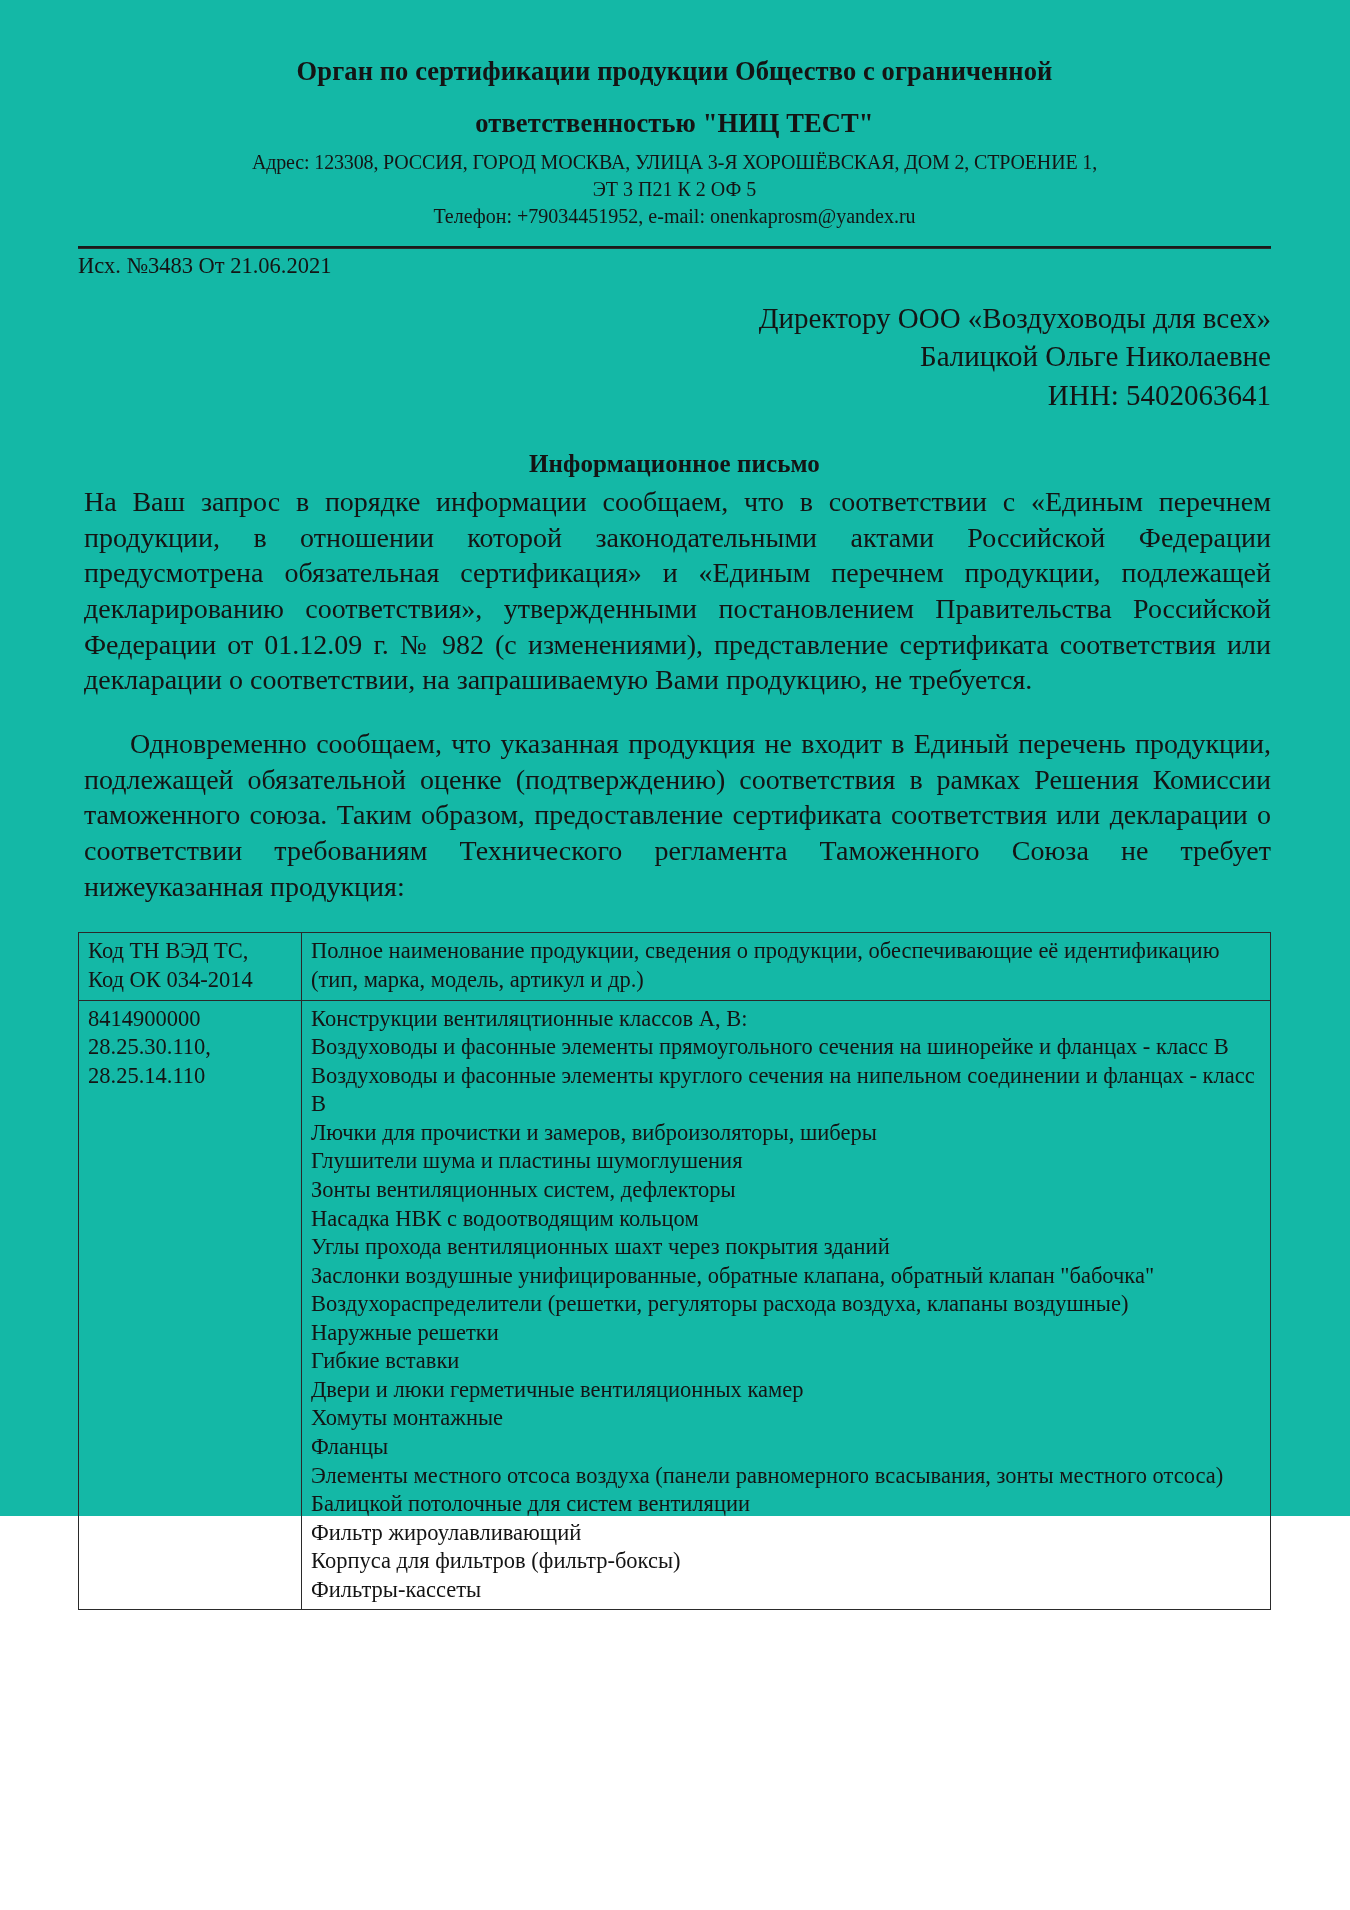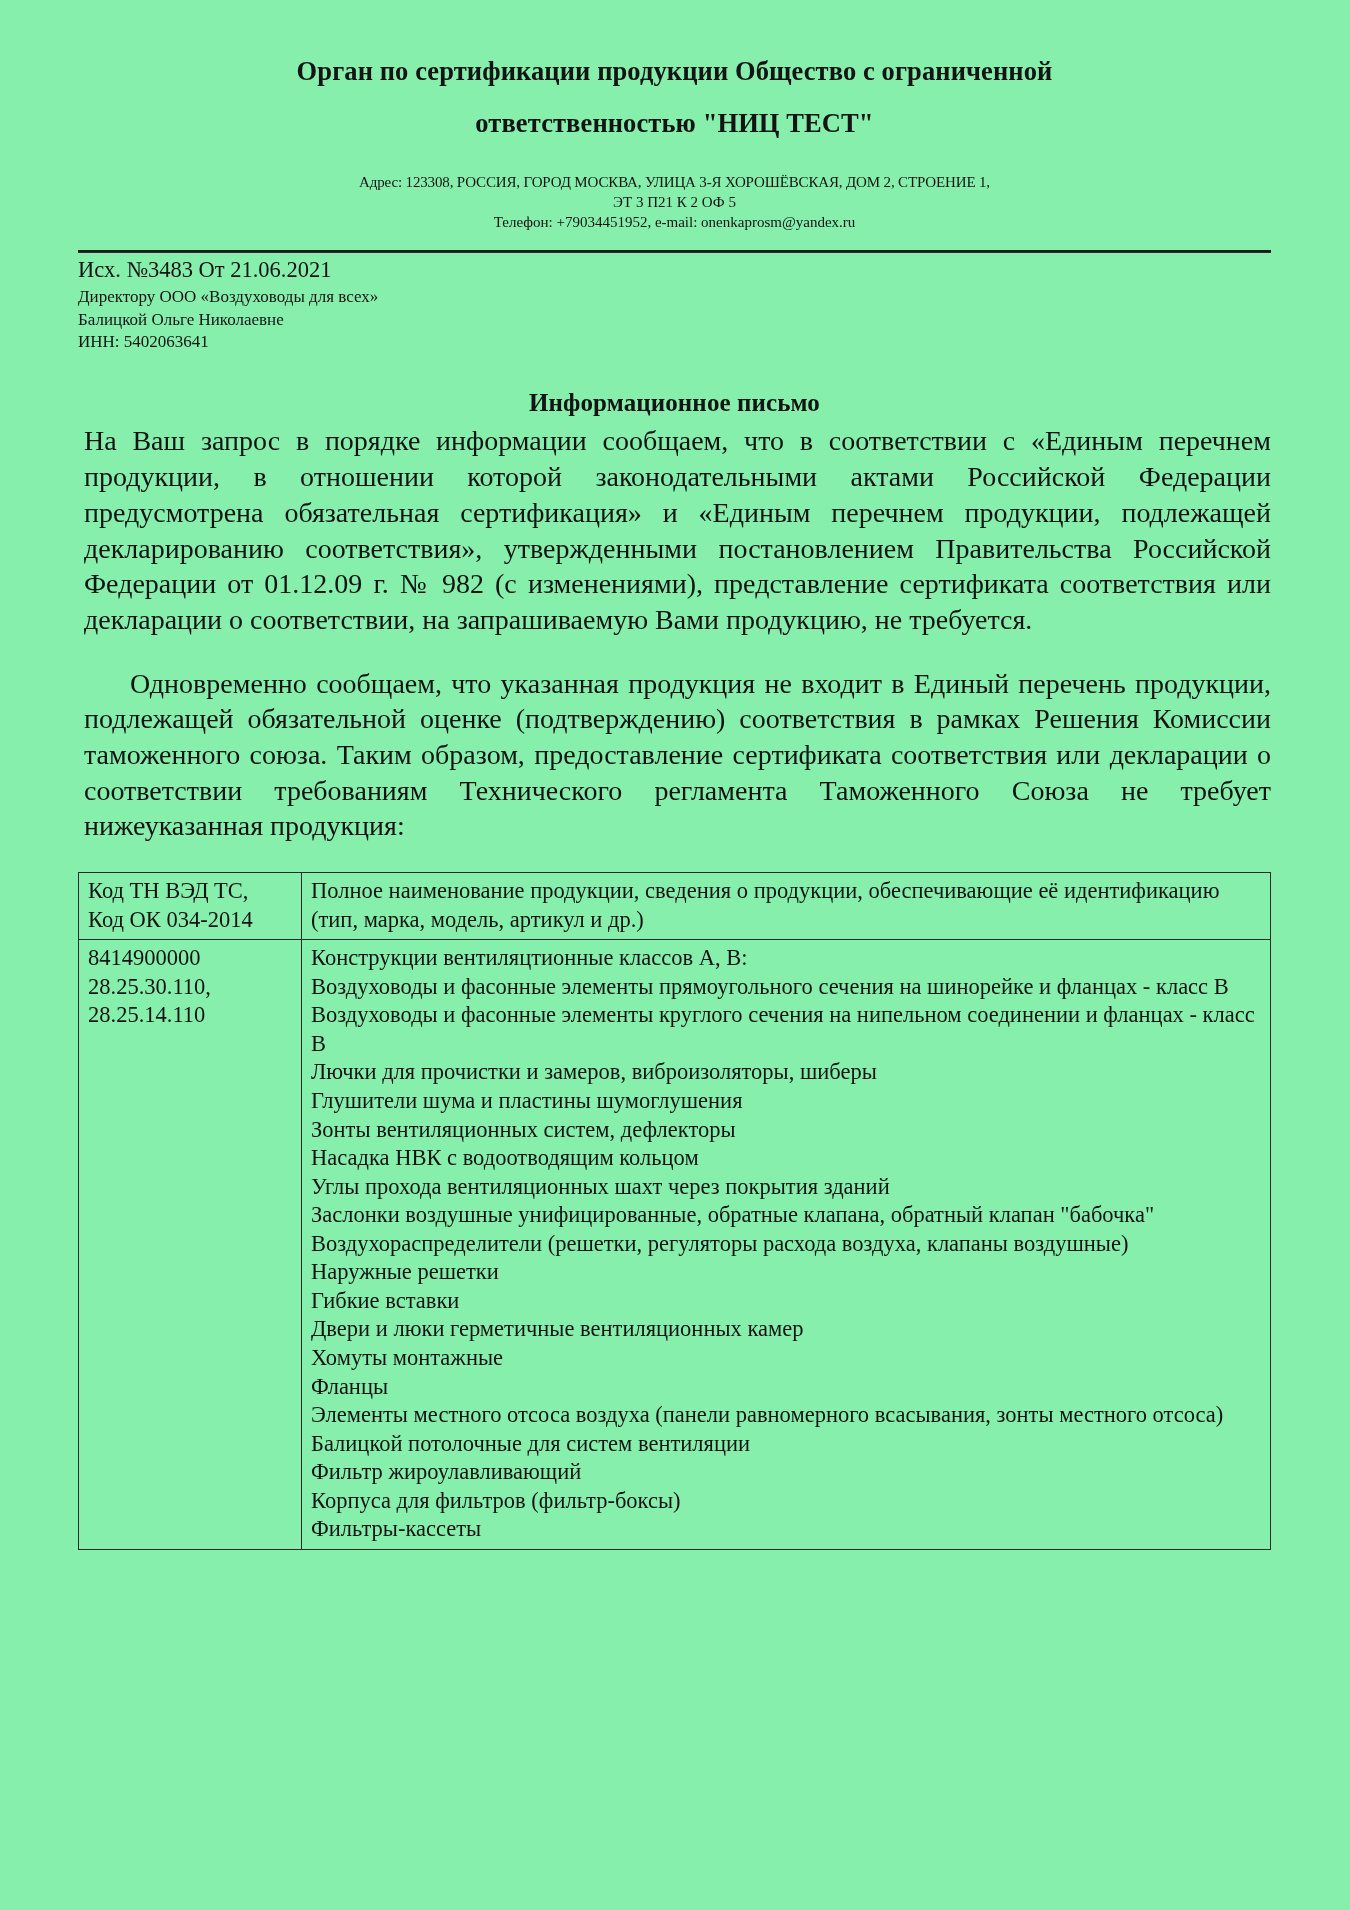--- a/index.html
+++ b/index.html
@@ -11,44 +11,44 @@
   body {
     width: 1350px;
     height: 1910px;
     font-family: "Liberation Serif", "DejaVu Serif", serif;
     color: #141414;
     -webkit-font-smoothing: antialiased;
   }
   .page {
     position: relative;
     width: 1350px;
-    height: 1910px;
+    height: 1516px;
     box-sizing: border-box;
     padding: 46px 79px 0 78px;
-    background: #86efac;
+    background: #14b8a6;
   }
 
   
   .letterhead {
     text-align: center;
   }
   .org-title {
     font-size: 26.5px;
     font-weight: bold;
     line-height: 1.95;
     letter-spacing: 0.1px;
     margin: 0 auto;
     max-width: 1010px;
   }
   .org-title .ln2 {
     display: block;
   }
   .address-block {
-    margin-top: 24px;
-    font-size: 15px;
+    margin-top: 0;
+    font-size: 20px;
     line-height: 1.33;
   }
   .address-block div {
     white-space: nowrap;
   }
   .addr-line1 { letter-spacing: -0.15px; }
 
   
   .divider {
     margin: 17px 0 0 0;
@@ -60,23 +60,23 @@
     background: #fff;
   }
 
   
   .outgoing {
     margin-top: 3px;
     font-size: 22.5px;
     line-height: 1.2;
   }
   .addressee {
-    margin-top: 3px;
-    text-align: left;
-    font-size: 17px;
+    margin-top: 20px;
+    text-align: right;
+    font-size: 29px;
     line-height: 1.32;
   }
   .addressee div { white-space: nowrap; }
 
   
   .doc-heading {
     margin-top: 36px;
     text-align: center;
     font-size: 25px;
     font-weight: bold;

